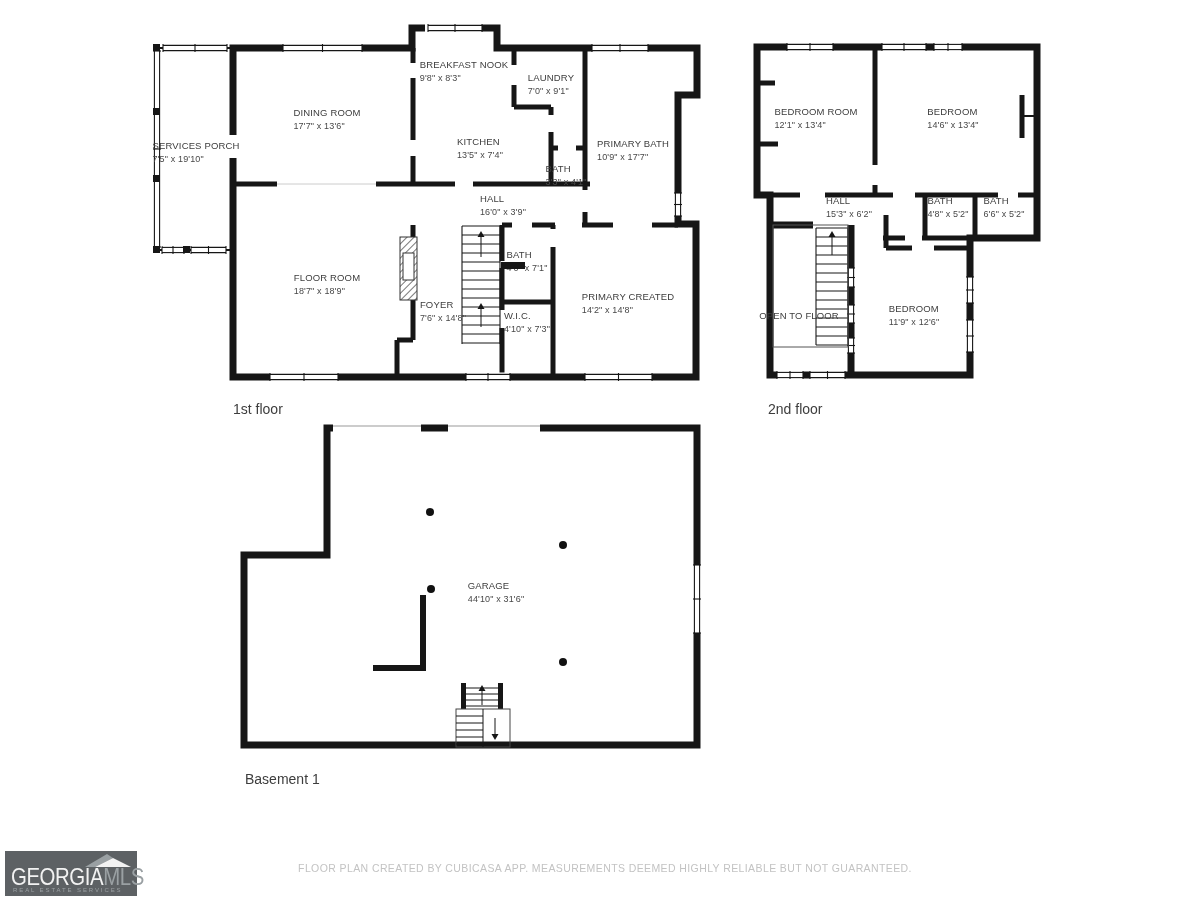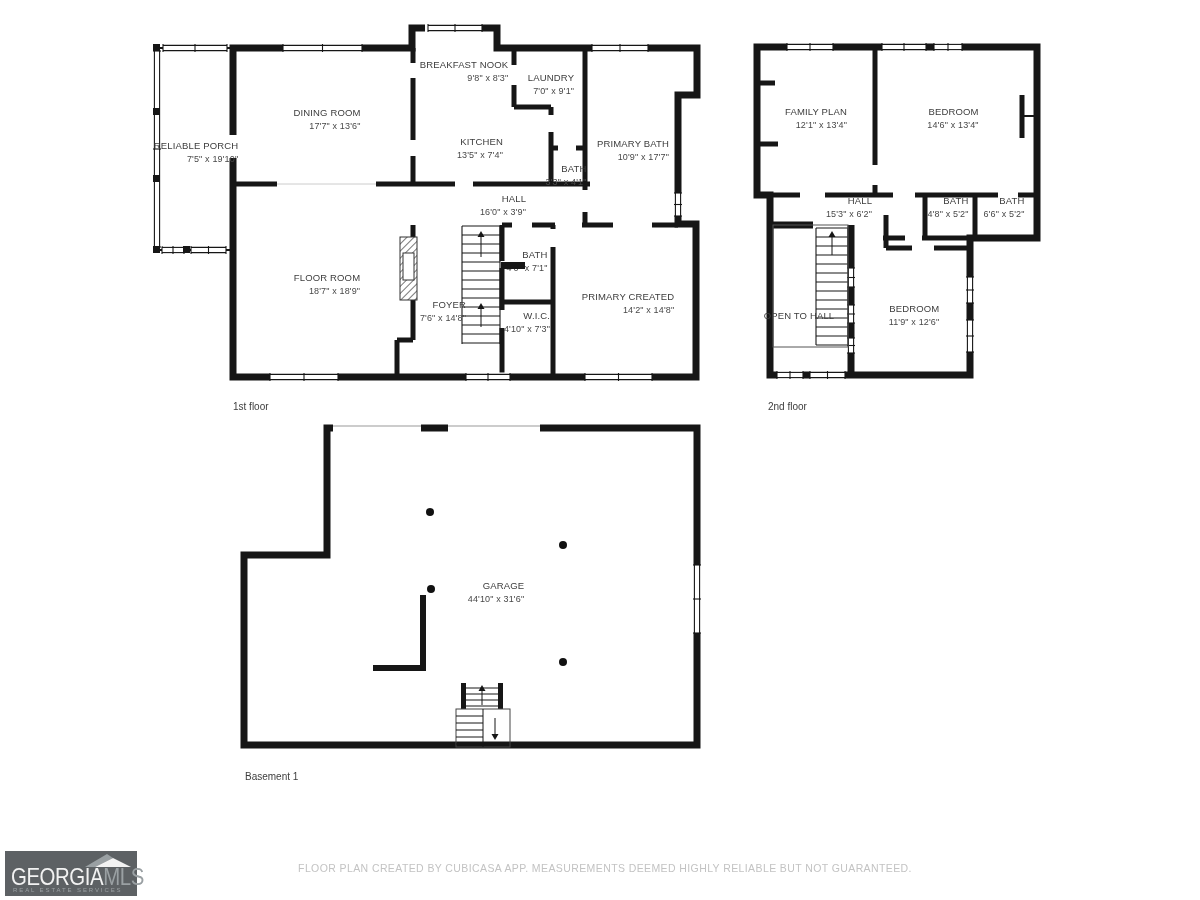--- a/index.html
+++ b/index.html
@@ -1,22 +1,22 @@
 <!DOCTYPE html>
 <html><head>
 <meta charset="utf-8">
 <style>
   html,body{margin:0;padding:0;background:#fff;}
   .page{position:relative;width:1200px;height:900px;background:#ffffff;overflow:hidden;
         font-family:"Liberation Sans",sans-serif;}
   svg.plan{position:absolute;left:0;top:0;z-index:1;}
-  .room-label{position:absolute;z-index:3;transform:translate(-50%,-50%);text-align:right;
+  .room-label{position:absolute;z-index:3;transform:translate(-50%,-50%);text-align:left;
         white-space:nowrap;color:#3c3c3c;font-size:9.5px;line-height:1.45;letter-spacing:.15px;}
   .room-label .room-dims{font-size:9px;color:#484848;}
-  .floor-label{position:absolute;z-index:3;font-size:10px;color:#3d3d3d;}
+  .floor-label{position:absolute;z-index:3;font-size:14px;color:#3d3d3d;}
   .dim-cover{position:absolute;z-index:4;background:#161616;}
   .footer-text{position:absolute;z-index:3;left:0;right:0;top:862px;text-align:center;
         font-size:10.5px;color:#c3c3c3;letter-spacing:.4px;margin-left:10px;}
   .logo{position:absolute;left:5px;top:851px;width:132px;height:45px;background:#5d6164;z-index:3;}
   .logo-roof{position:absolute;right:5px;top:2px;width:48px;height:14px;}
   .logo-text{position:absolute;left:6px;top:12px;font-size:24px;color:#f2f2f2;white-space:nowrap;
         display:inline-block;transform:scaleX(.85);transform-origin:left center;letter-spacing:-.5px;}
   .logo-text .mls{color:#9aa0a3;}
   .logo-tagline{position:absolute;left:8px;bottom:3px;font-size:6px;letter-spacing:1.9px;
         color:#9ba0a3;white-space:nowrap;}
@@ -271,21 +271,21 @@
         <line x1="832" y1="236" x2="832" y2="255" stroke="#161616" stroke-width="1"></line>
         <polygon points="828.5,237 835.5,237 832,231" fill="#161616"></polygon>
         <line x1="482" y1="690" x2="482" y2="705" stroke="#161616" stroke-width="1"></line>
         <polygon points="478.5,691 485.5,691 482,685" fill="#161616"></polygon>
         <line x1="495" y1="735" x2="495" y2="718" stroke="#161616" stroke-width="1"></line>
         <polygon points="491.5,734 498.5,734 495,740" fill="#161616"></polygon>
       </g>
   </svg>
 
   <div class="room-label" style="left:196px;top:152px">
-    <div class="room-name">RELIABLE PORCH</div>
+    <div class="room-name">SERVICES PORCH</div>
     <div class="room-dims">7'5" x 19'10"</div>
   </div>
   <div class="room-label" style="left:327px;top:119px">
     <div class="room-name">DINING ROOM</div>
     <div class="room-dims">17'7" x 13'6"</div>
   </div>
   <div class="room-label" style="left:464px;top:71px">
     <div class="room-name">BREAKFAST NOOK</div>
     <div class="room-dims">9'8" x 8'3"</div>
   </div>
@@ -326,41 +326,41 @@
     <div class="room-dims">4'10" x 7'3"</div>
   </div>
   <div class="room-label" style="left:628px;top:303px">
     <div class="room-name">PRIMARY CREATED</div>
     <div class="room-dims">14'2" x 14'8"</div>
   </div>
 
   <div class="dim-cover" style="left:501px;top:262px;width:24px;height:7px;"></div>
 
   <div class="room-label" style="left:816px;top:118px">
-    <div class="room-name">FAMILY PLAN</div>
+    <div class="room-name">BEDROOM ROOM</div>
     <div class="room-dims">12'1" x 13'4"</div>
   </div>
   <div class="room-label" style="left:953px;top:118px">
     <div class="room-name">BEDROOM</div>
     <div class="room-dims">14'6" x 13'4"</div>
   </div>
   <div class="room-label" style="left:849px;top:207px">
     <div class="room-name">HALL</div>
     <div class="room-dims">15'3" x 6'2"</div>
   </div>
   <div class="room-label" style="left:948px;top:207px">
     <div class="room-name">BATH</div>
     <div class="room-dims">4'8" x 5'2"</div>
   </div>
   <div class="room-label" style="left:1004px;top:207px">
     <div class="room-name">BATH</div>
     <div class="room-dims">6'6" x 5'2"</div>
   </div>
   <div class="room-label" style="left:799px;top:316px">
-    <div class="room-name">OPEN TO HALL</div>
+    <div class="room-name">OPEN TO FLOOR</div>
   </div>
   <div class="room-label" style="left:914px;top:315px">
     <div class="room-name">BEDROOM</div>
     <div class="room-dims">11'9" x 12'6"</div>
   </div>
 
   <div class="room-label" style="left:496px;top:592px">
     <div class="room-name">GARAGE</div>
     <div class="room-dims">44'10" x 31'6"</div>
   </div>

